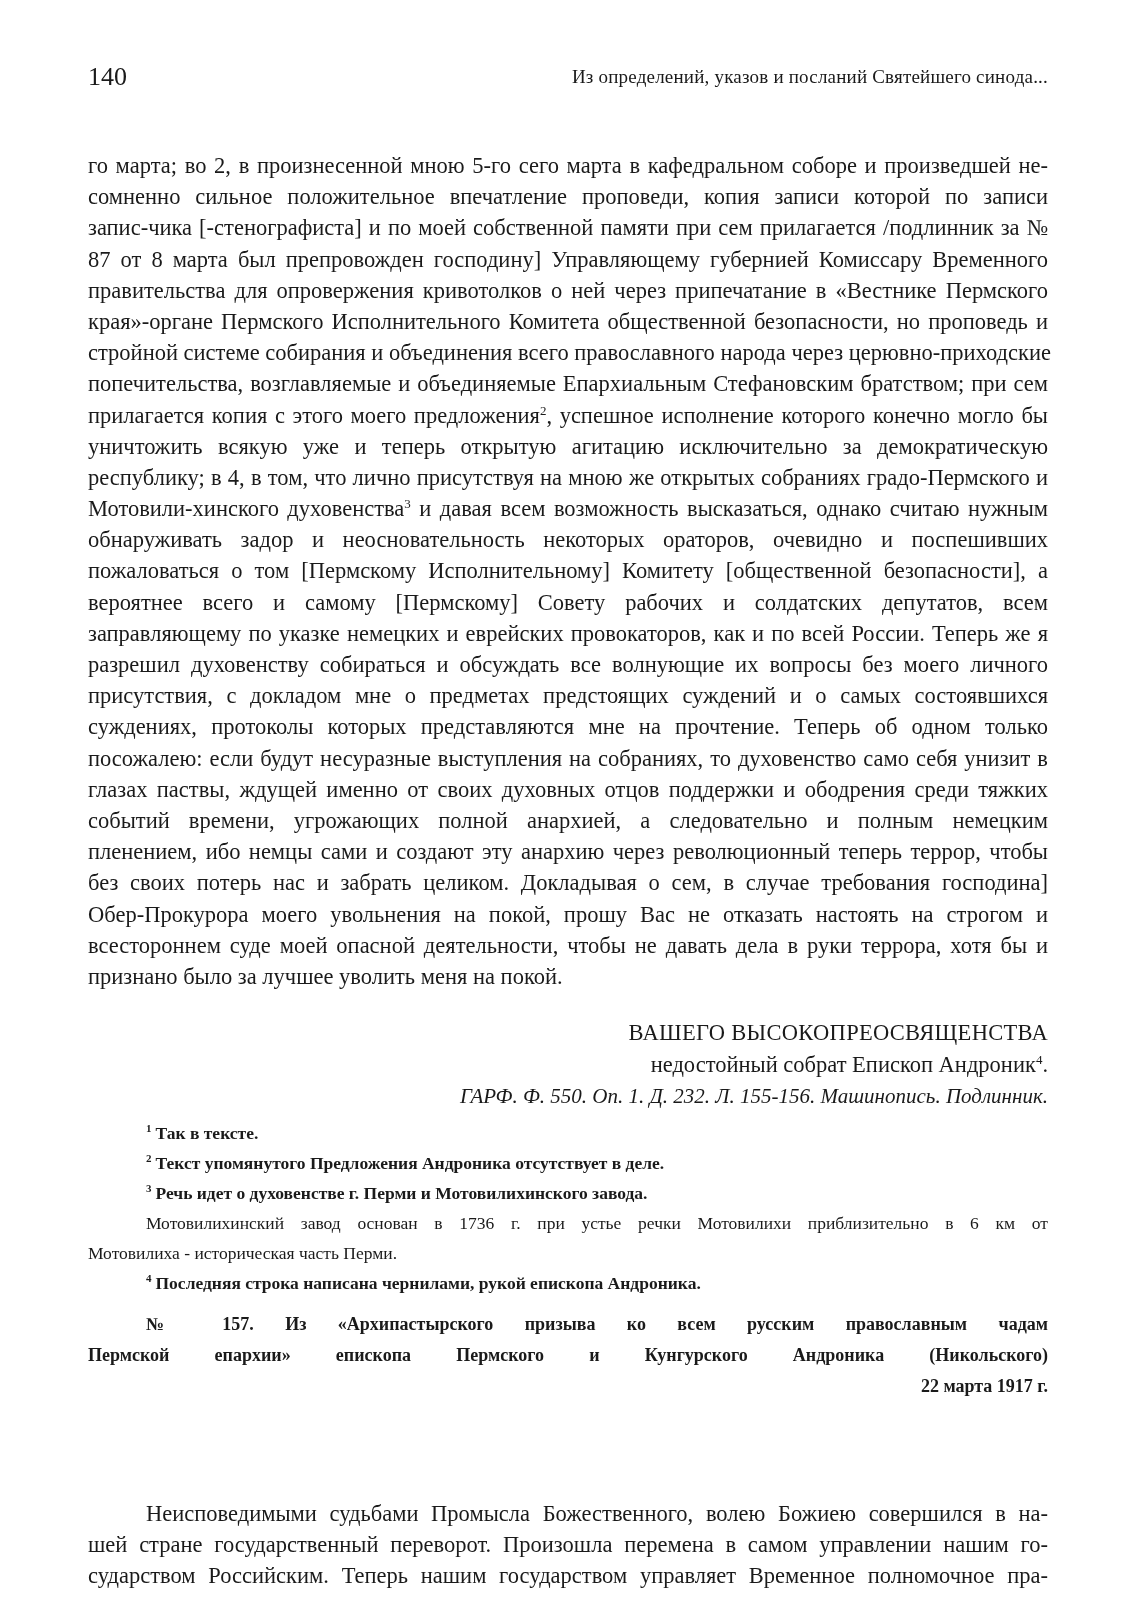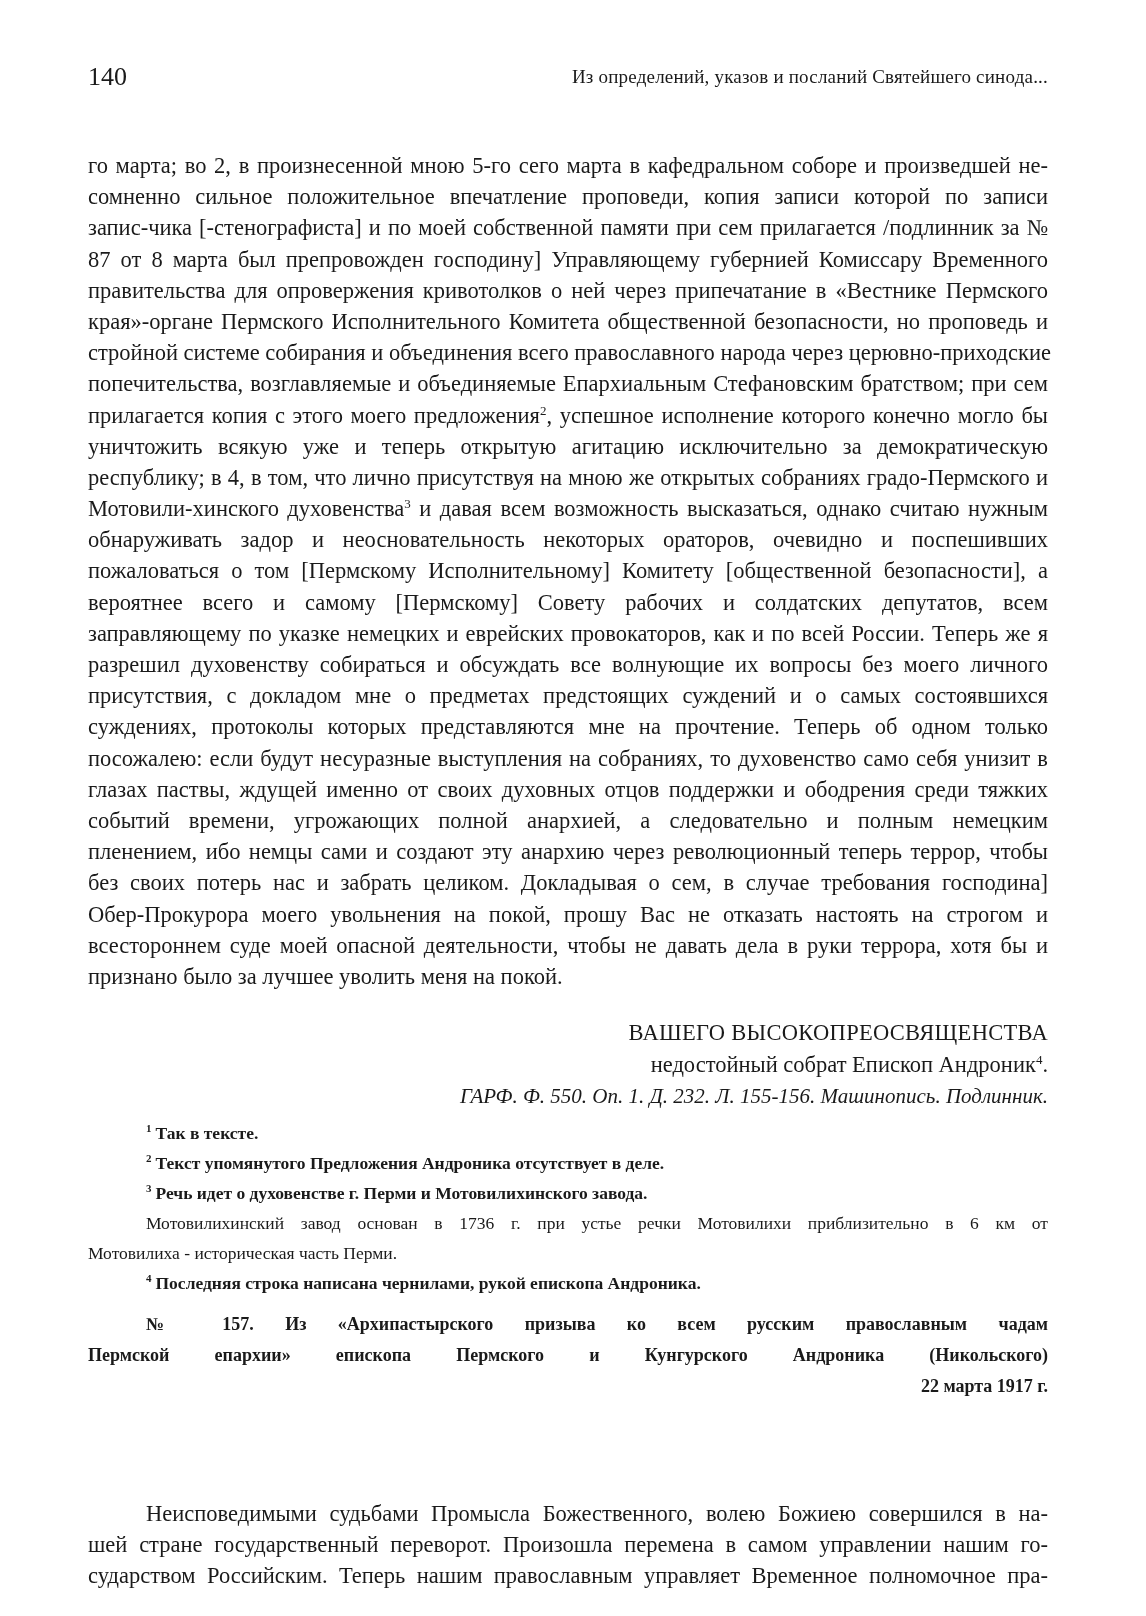--- a/index.html
+++ b/index.html
@@ -96,14 +96,14 @@
 
 <div class="doc-title">
   <span class="title-line first">№ 157. Из «Архипастырского призыва ко всем русским православным чадам</span>
   <span class="title-line">Пермской епархии» епископа Пермского и Кунгурского Андроника (Никольского)</span>
   <span class="title-line date">22 марта 1917 г.</span>
 </div>
 
 <div class="doc-body">
   <span class="line first">Неисповедимыми судьбами Промысла Божественного, волею Божиею совершился в на-</span>
   <span class="line">шей стране государственный переворот. Произошла перемена в самом управлении нашим го-</span>
-  <span class="line">сударством Российским. Теперь нашим православным управляет Временное полномочное пра-</span>
+  <span class="line">сударством Российским. Теперь нашим государством управляет Временное полномочное пра-</span>
 </div>
 
 </body></html>

